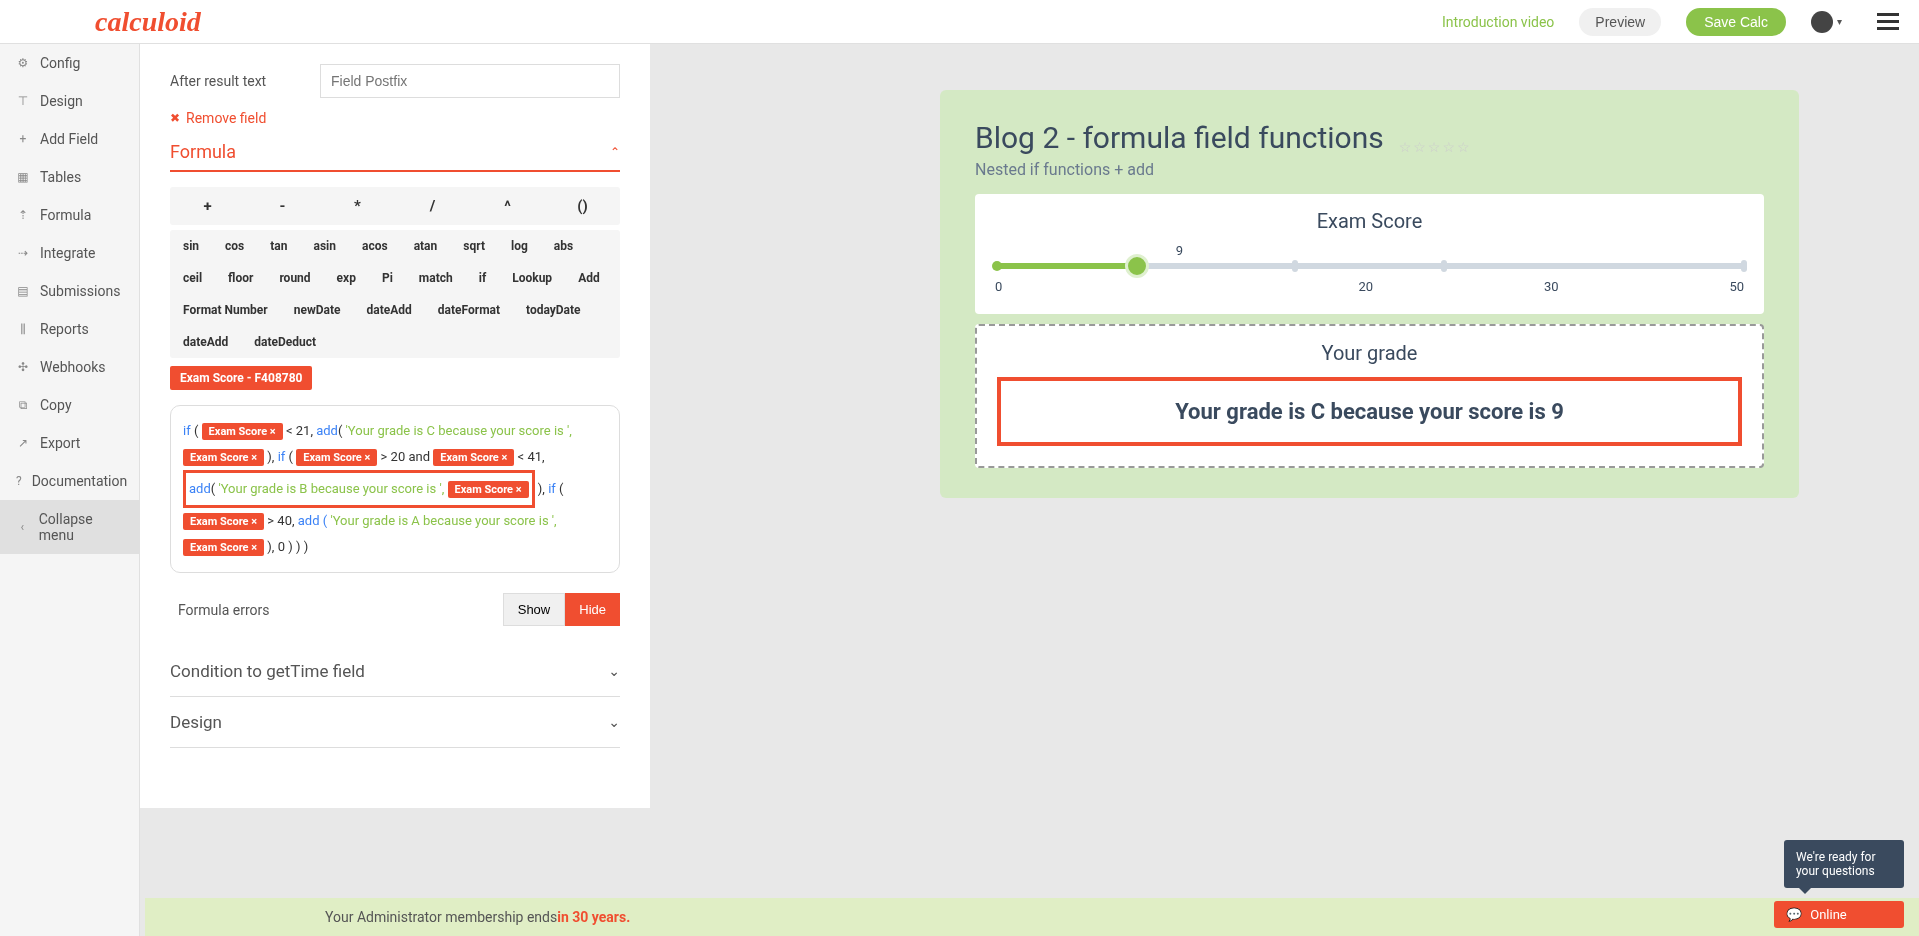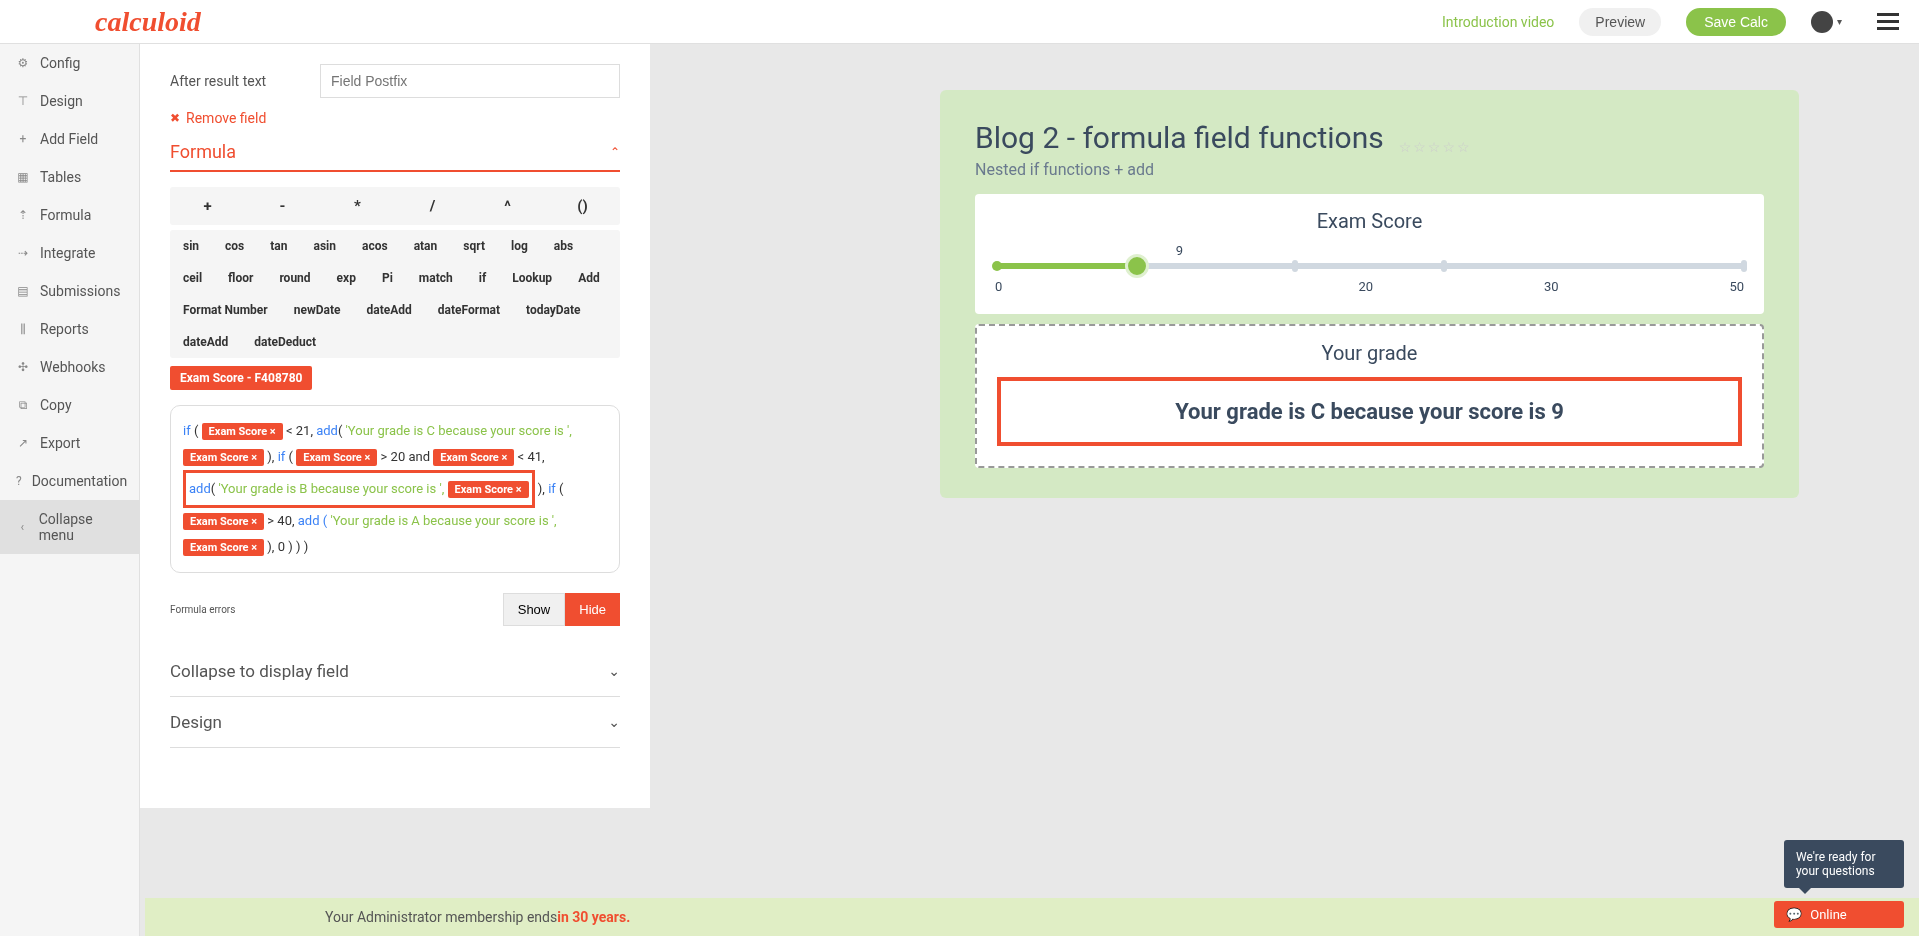--- a/index.html
+++ b/index.html
@@ -47,21 +47,21 @@
 
 .formula-box { border: 1px solid #ddd; border-radius: 10px; padding: 12px; font-size: 13px; line-height: 2; position: relative; }
 .fk { color: #3b82f6; }
 .fn-add { color: #3b82f6; }
 .paren { color: #333; }
 .str { color: #8bc34a; }
 .tag { background: #f04e30; color: #fff; padding: 2px 7px; border-radius: 2px; font-size: 11px; font-weight: bold; }
 .num { color: #333; }
 
 .errors-row { display: flex; align-items: center; justify-content: space-between; margin-top: 20px; }
-.errors-label { font-size: 10px; color: #555; }
+.errors-label { font-size: 14px; color: #555; margin-left: 8px; }
 .btn-group { display: flex; border-radius: 6px; }
 .btn-show { background: #f0f0f0; border: 1px solid #ddd; padding: 8px 14px; font-size: 13px; cursor: pointer; }
 .btn-hide { background: #f04e30; color: #fff; border: none; padding: 8px 14px; font-size: 13px; cursor: pointer; }
 
 .collapsible { display: flex; justify-content: space-between; align-items: center; border-bottom: 1px solid #ddd; padding: 15px 0; cursor: pointer; }
 .collapsible-title { font-size: 17px; color: #555; }
 .collapsible-chevron { font-size: 14px; color: #555; }
 
 
 .preview { position: absolute; top: 46px; left: 800px; right: 120px; }
@@ -264,21 +264,21 @@
     <div class="errors-row">
       <span class="errors-label">Formula errors</span>
       <div class="btn-group">
         <button class="btn-show">Show</button>
         <button class="btn-hide">Hide</button>
       </div>
     </div>
 
     <div style="height:20px"></div>
     <div class="collapsible">
-      <span class="collapsible-title">Collapse to display field</span>
+      <span class="collapsible-title">Condition to getTime field</span>
       <span class="collapsible-chevron">⌄</span>
     </div>
     <div class="collapsible">
       <span class="collapsible-title">Design</span>
       <span class="collapsible-chevron">⌄</span>
     </div>
     <div style="height:30px"></div>
   </div>
 
   <div class="preview">

